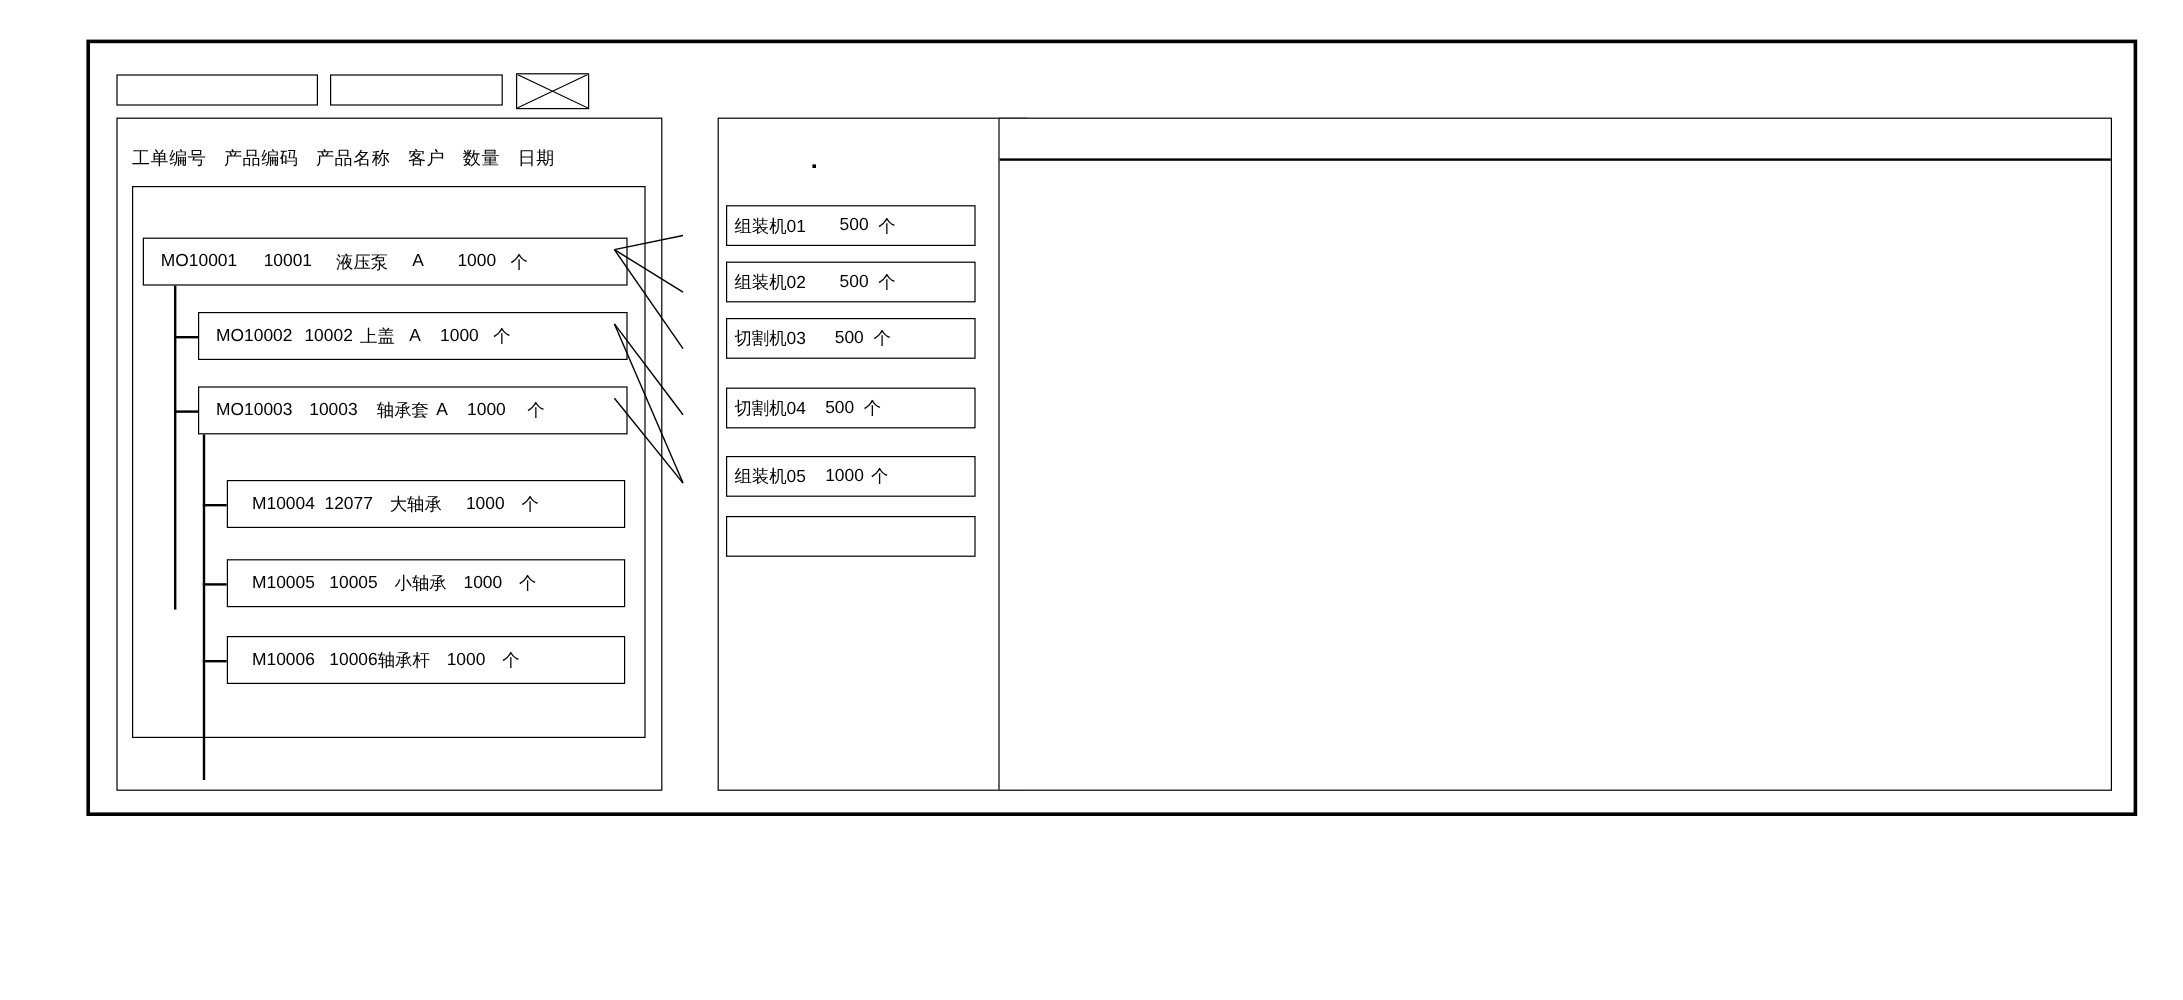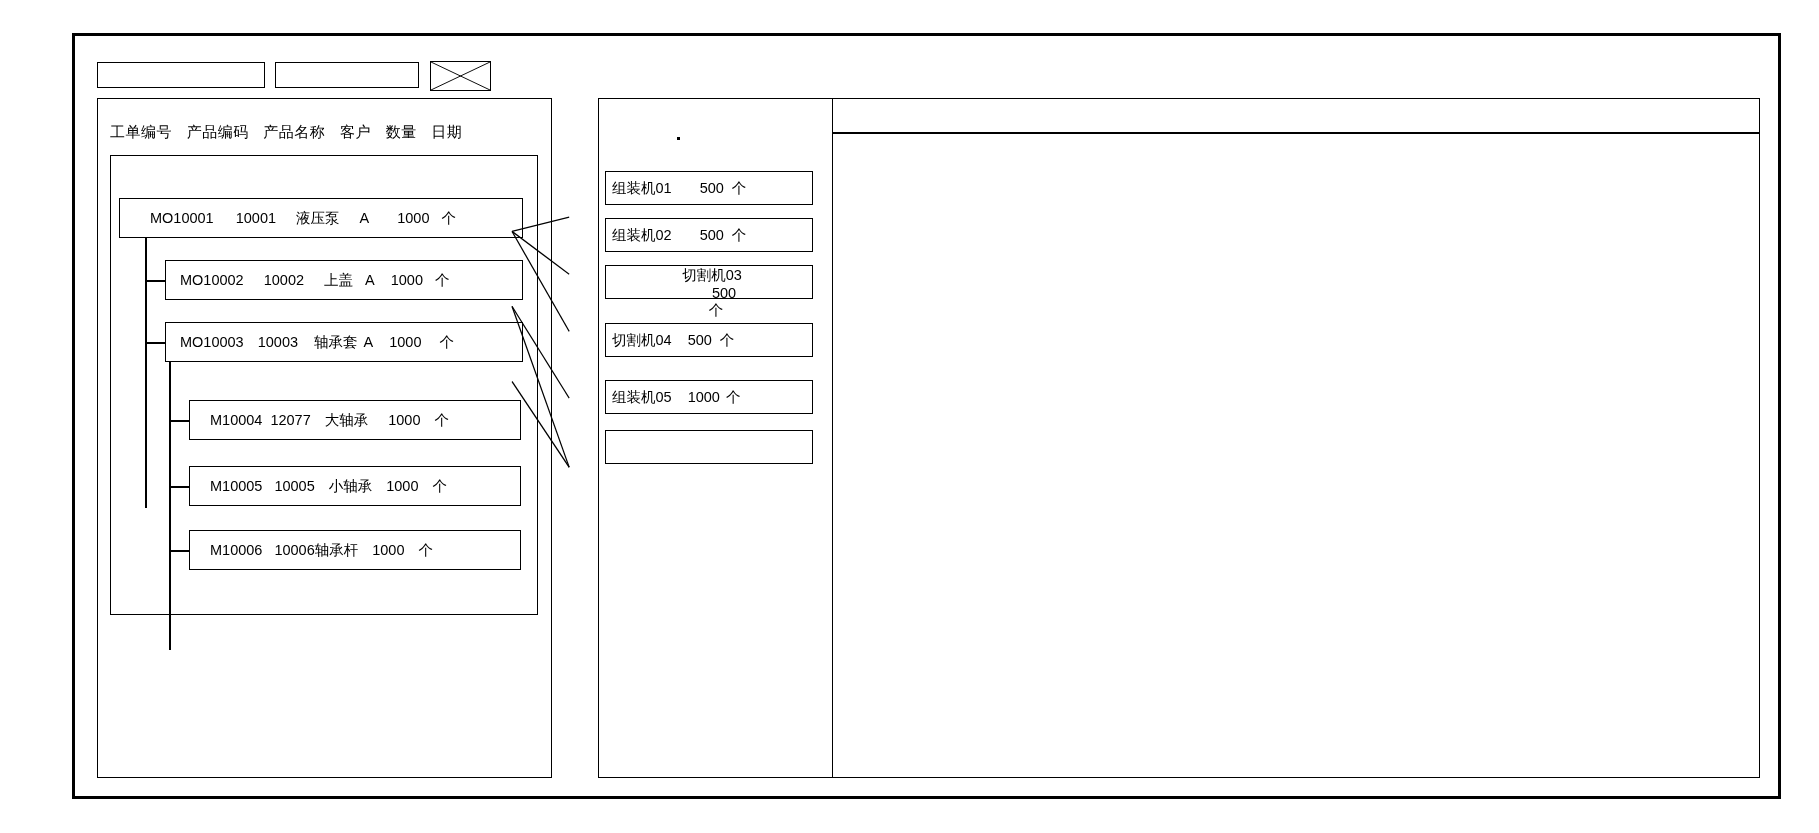--- a/index.html
+++ b/index.html
@@ -18,21 +18,21 @@
     background: #ffffff;
     overflow: hidden;
   }
 
   
   .app-window {
     position: absolute;
     left: 72px;
     top: 33px;
     width: 1709px;
-    height: 766px;
+    height: 647px;
     border: 3px solid #000000;
     box-sizing: border-box;
     background: #ffffff;
   }
 
   
   .toolbar {
     position: absolute;
     left: 0;
     top: 0;
@@ -212,32 +212,32 @@
           <div class="tree-line v" style="left:34px; top:62px; height:290px;"></div>
           <div class="tree-line h" style="left:34px; top:124px; width:20px;"></div>
           <div class="tree-line h" style="left:34px; top:186px; width:20px;"></div>
 
           <div class="tree-line v" style="left:58px; top:204px; height:290px;"></div>
           <div class="tree-line h" style="left:58px; top:264px; width:20px;"></div>
           <div class="tree-line h" style="left:58px; top:330px; width:20px;"></div>
           <div class="tree-line h" style="left:58px; top:394px; width:20px;"></div>
 
           <div class="wo-row" style="left:8px; top:42px; width:404px;">
-            <span class="cell" style="margin-left:30px;">MO10001</span>
+            <span class="cell" style="margin-left:14px;">MO10001</span>
             <span class="cell" style="margin-left:22px;">10001</span>
             <span class="cell" style="margin-left:20px;">液压泵</span>
             <span class="cell" style="margin-left:20px;">A</span>
             <span class="cell" style="margin-left:28px;">1000</span>
             <span class="cell" style="margin-left:12px;">个</span>
           </div>
 
           <div class="wo-row" style="left:54px; top:104px; width:358px;">
             <span class="cell" style="margin-left:14px;">MO10002</span>
-            <span class="cell" style="margin-left:20px;">10002</span>
-            <span class="cell" style="margin-left:20px;">上盖</span>
+            <span class="cell" style="margin-left:10px;">10002</span>
+            <span class="cell" style="margin-left:6px;">上盖</span>
             <span class="cell" style="margin-left:12px;">A</span>
             <span class="cell" style="margin-left:16px;">1000</span>
             <span class="cell" style="margin-left:12px;">个</span>
           </div>
 
           <div class="wo-row" style="left:54px; top:166px; width:358px;">
             <span class="cell" style="margin-left:14px;text-align:center;">MO10003</span>
             <span class="cell" style="margin-left:14px;">10003</span>
             <span class="cell" style="margin-left:16px;">轴承套</span>
             <span class="cell" style="margin-left:6px;">A</span>
@@ -280,21 +280,21 @@
           <span class="mc-qty" style="margin-left:28px;">500</span>
           <span class="mc-unit">个</span>
         </div>
 
         <div class="mc-card" style="top:119px;">
           <span class="mc-name">组装机02</span>
           <span class="mc-qty" style="margin-left:28px;">500</span>
           <span class="mc-unit">个</span>
         </div>
 
-        <div class="mc-card" style="top:166px;flex-direction:column;">
+        <div class="mc-card" style="top:166px;">
           <span class="mc-name">切割机03</span>
           <span class="mc-qty" style="margin-left:24px;">500</span>
           <span class="mc-unit">个</span>
         </div>
 
         <div class="mc-card" style="top:224px;">
           <span class="mc-name">切割机04</span>
           <span class="mc-qty" style="margin-left:16px;">500</span>
           <span class="mc-unit">个</span>
         </div>

